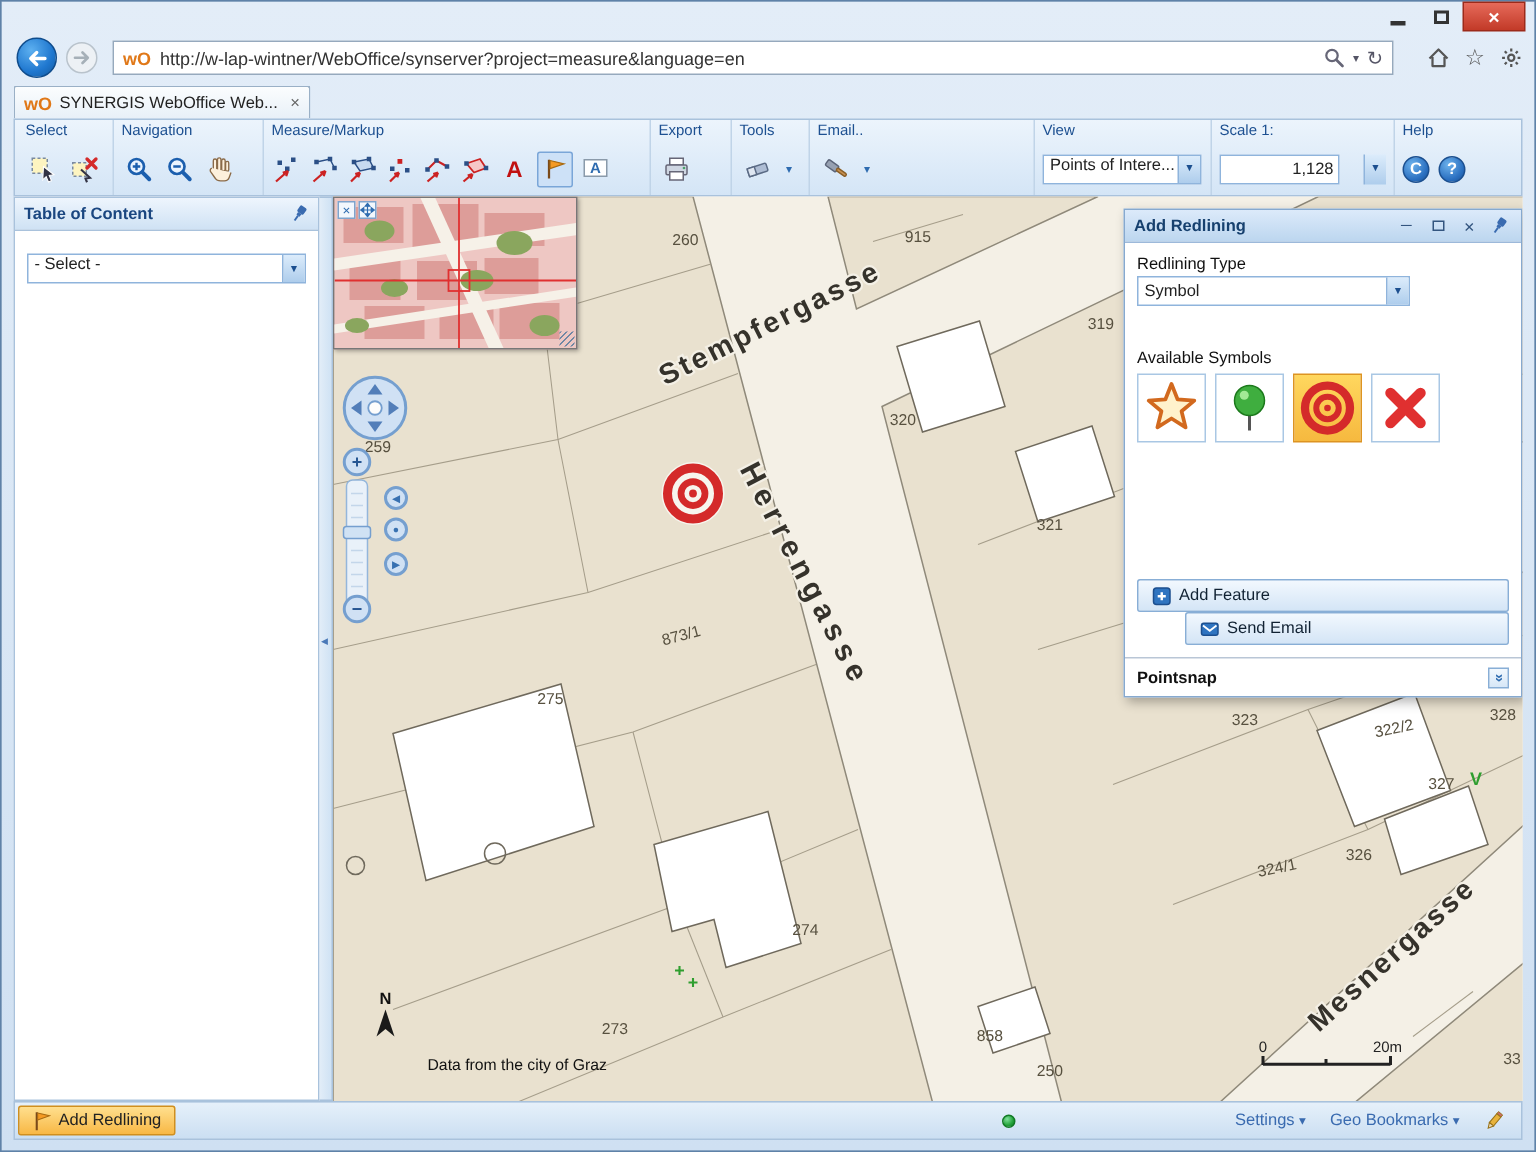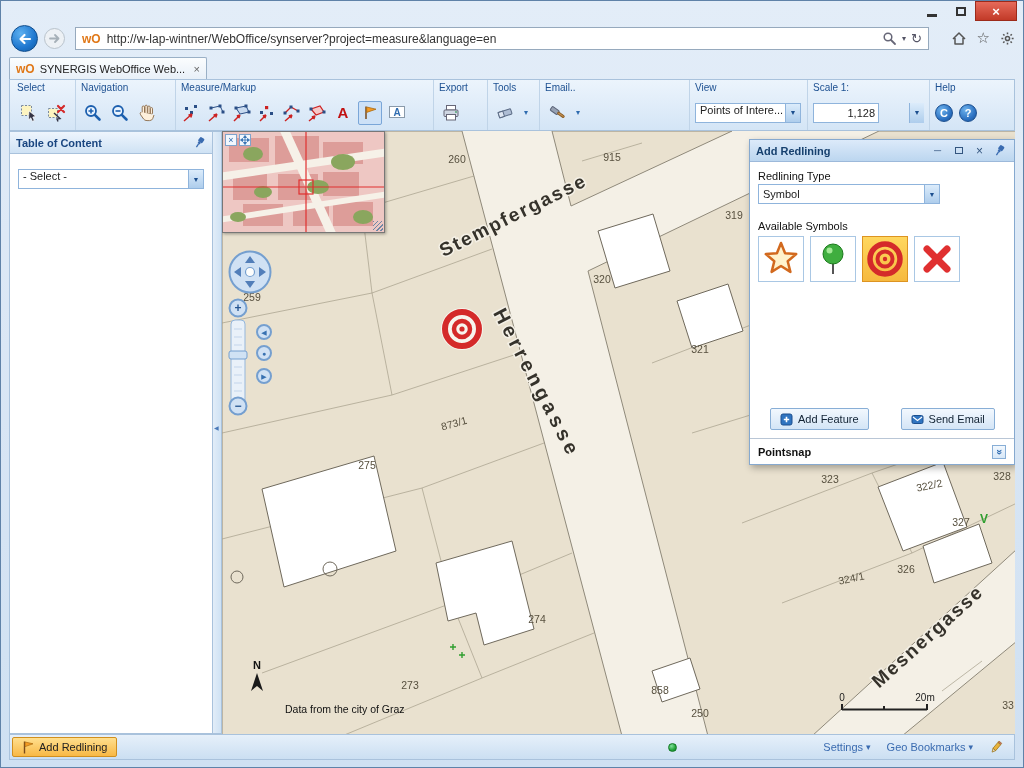--- a/index.html
+++ b/index.html
@@ -39,21 +39,21 @@
   .toolbar { position:absolute; top:78px; left:8px; right:8px; height:52px; background:linear-gradient(#ecf4fc,#d4e5f6); border:1px solid #a9c2dc; display:flex; padding:0 2px; }
   .tgroup { padding:2px 5px 0 5px; border-right:1px solid #c0d4e8; display:flex; flex-direction:column; }
   .tlabel { font-size:10px; color:#1d5091; height:13px; line-height:12px; white-space:nowrap; }
   .ticons { display:flex; align-items:center; gap:3px; flex:1; }
   .ticon { width:24px; height:24px; display:flex; align-items:center; justify-content:center; border:1px solid transparent; border-radius:2px; }
   .ticon.small { width:22px; }
   .ticon.active { background:#cde1f7; border-color:#7aa6d8; }
   .ddcaret { width:12px; height:20px; display:flex; align-items:center; justify-content:center; color:#2f6cb0; font-size:8px; }
   .selectbox { height:20px; background:#fff; border:1px solid #8fb4dc; display:flex; align-items:flex-start; font-size:11px; color:#222; padding-left:4px; }
   .ddbtn { width:15px; height:100%; margin-left:auto; background:linear-gradient(#dcecfb,#aecdec); border-left:1px solid #8fb4dc; color:#1c4f8f; font-size:7px; display:flex; align-items:center; justify-content:center; }
-  .scaleinput { width:66px; height:20px; border:1px solid #8fb4dc; font-size:11px; text-align:right; padding-right:3px; color:#222; font-family:inherit; background:#fff; }
+  .scaleinput { width:80px; height:20px; border:1px solid #8fb4dc; font-size:11px; text-align:right; padding-right:3px; color:#222; font-family:inherit; background:#fff; }
   .badge { width:18px; height:18px; border-radius:50%; background:radial-gradient(circle at 35% 30%, #6db2ec, #2a6fc0 65%, #1b4f8f); color:#fff; font-weight:bold; font-size:11px; display:flex; align-items:center; justify-content:center; border:1px solid #1b4f8f; }
 
   
   .main { position:absolute; top:130px; left:8px; right:8px; bottom:33px; }
   .sidebar { position:absolute; left:0; top:0; bottom:0; width:204px; background:#fff; border:1px solid #a9c2dc; }
   .shead { height:22px; background:linear-gradient(#eef5fd,#cfe2f4); border-bottom:1px solid #a9c2dc; display:flex; align-items:center; padding:0 6px; font-weight:bold; font-size:11px; color:#1a4680; }
   .shead + .shead { margin-top:2px; border-top:1px solid #a9c2dc; }
   .pin { margin-left:auto; display:flex; }
   .queriesarea { padding:15px 8px; }
   .splitter { position:absolute; left:204px; top:0; bottom:0; width:9px; background:linear-gradient(90deg,#e2edf8,#cfe2f4); border:1px solid #a9c2dc; border-left:none; }
@@ -81,25 +81,25 @@
 
   
   .panel { position:absolute; left:527px; top:8px; width:266px; height:326px; background:#fff; border:1px solid #86a9cf; box-shadow:2px 3px 7px rgba(0,0,0,.3); display:flex; flex-direction:column; }
   .panelhd { height:22px; background:linear-gradient(#dceafa,#bcd6ef); border-bottom:1px solid #9db9da; display:flex; align-items:center; padding:0 6px; gap:6px; }
   .paneltitle { font-weight:bold; font-size:11px; color:#16406e; flex:1; }
   .phbtn { width:15px; height:15px; display:flex; align-items:center; justify-content:center; color:#33557f; font-size:10px; }
   .phsq { width:8px; height:7px; border:1.5px solid #33557f; }
   .panelbd { flex:1; padding:8px; position:relative; }
   .plabel { font-size:11px; color:#111; }
   .pselect { width:182px; height:20px; margin-top:2px; background:#fff; border:1px solid #8fb4dc; display:flex; align-items:center; font-size:11px; color:#222; padding-left:4px; }
-  .symlabel { margin-top:16px; }
+  .symlabel { margin-top:29px; }
   .tiles { display:flex; gap:6px; margin-top:4px; }
   .tile { width:46px; height:46px; background:#fff; border:1px solid #a9c7e4; display:flex; align-items:center; justify-content:center; }
   .tile.selected { background:linear-gradient(#ffd75e,#f6b93f); border-color:#dd9422; }
-  .btnrow { position:absolute; bottom:8px; left:20px; right:8px; display:flex; }
+  .btnrow { position:absolute; bottom:8px; left:8px; right:8px; display:flex;flex-direction:column; }
   .panelbtn { height:22px; display:inline-flex; align-items:center; gap:5px; padding:0 9px; background:linear-gradient(#f2f8fe,#d4e5f6); border:1px solid #88aed6; border-radius:2px; font-size:11px; color:#123; font-family:inherit; }
   .panelbtn + .panelbtn { margin-left:32px; }
   .sechead { height:26px; border-top:1px solid #b9c6d6; display:flex; align-items:center; padding:0 8px; font-weight:bold; font-size:11px; color:#111; background:#fff; }
   .collapse { margin-left:auto; width:14px; height:14px; border:1px solid #88aed6; background:linear-gradient(#f2f8fe,#d7e7f7); display:flex; align-items:center; justify-content:center; }
   .collapse span { display:inline-block; transform:rotate(90deg); color:#2f6cb0; font-size:10px; font-weight:bold; line-height:1; }
 
   
   .statusbar { position:absolute; bottom:7px; left:8px; right:8px; height:26px; background:linear-gradient(#e6f0fa,#cbdff2); border:1px solid #a9c2dc; }
   .toolchip { position:absolute; left:2px; top:2px; height:20px; display:flex; align-items:center; gap:5px; padding:0 8px; background:linear-gradient(#ffdf8e,#f8b845); border:1px solid #d08f1f; border-radius:2px; font-size:11px; color:#222; }
   .statusdot { position:absolute; left:658px; top:8px; width:9px; height:9px; border-radius:50%; background:radial-gradient(circle at 35% 30%, #7fe09a, #23a33a 60%, #157a28); border:1px solid #117a24; }

